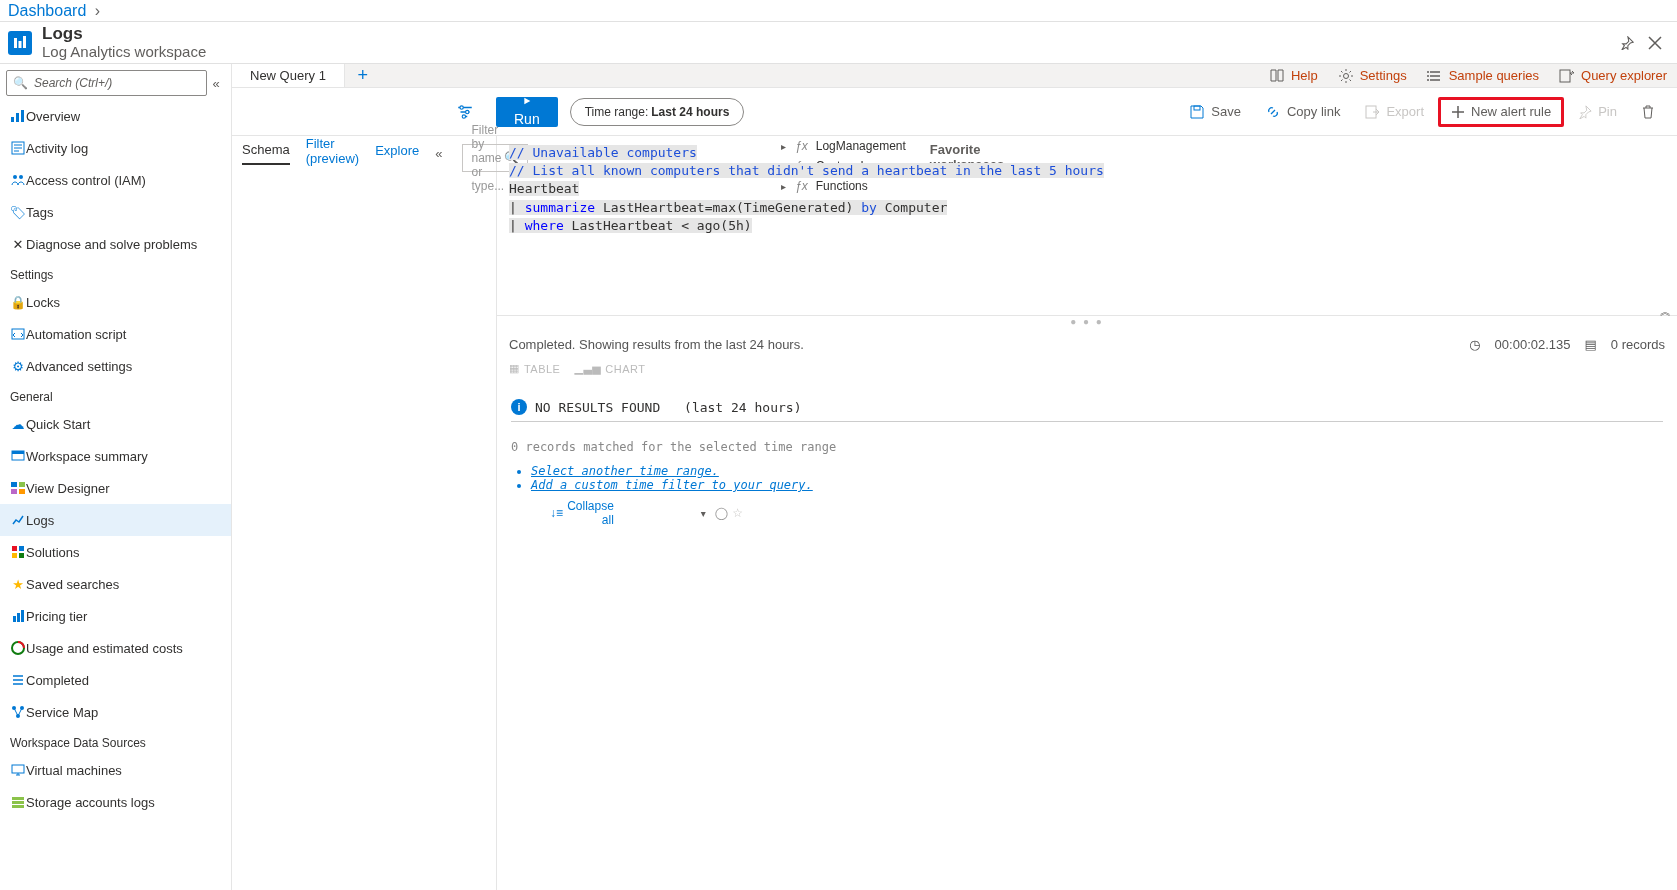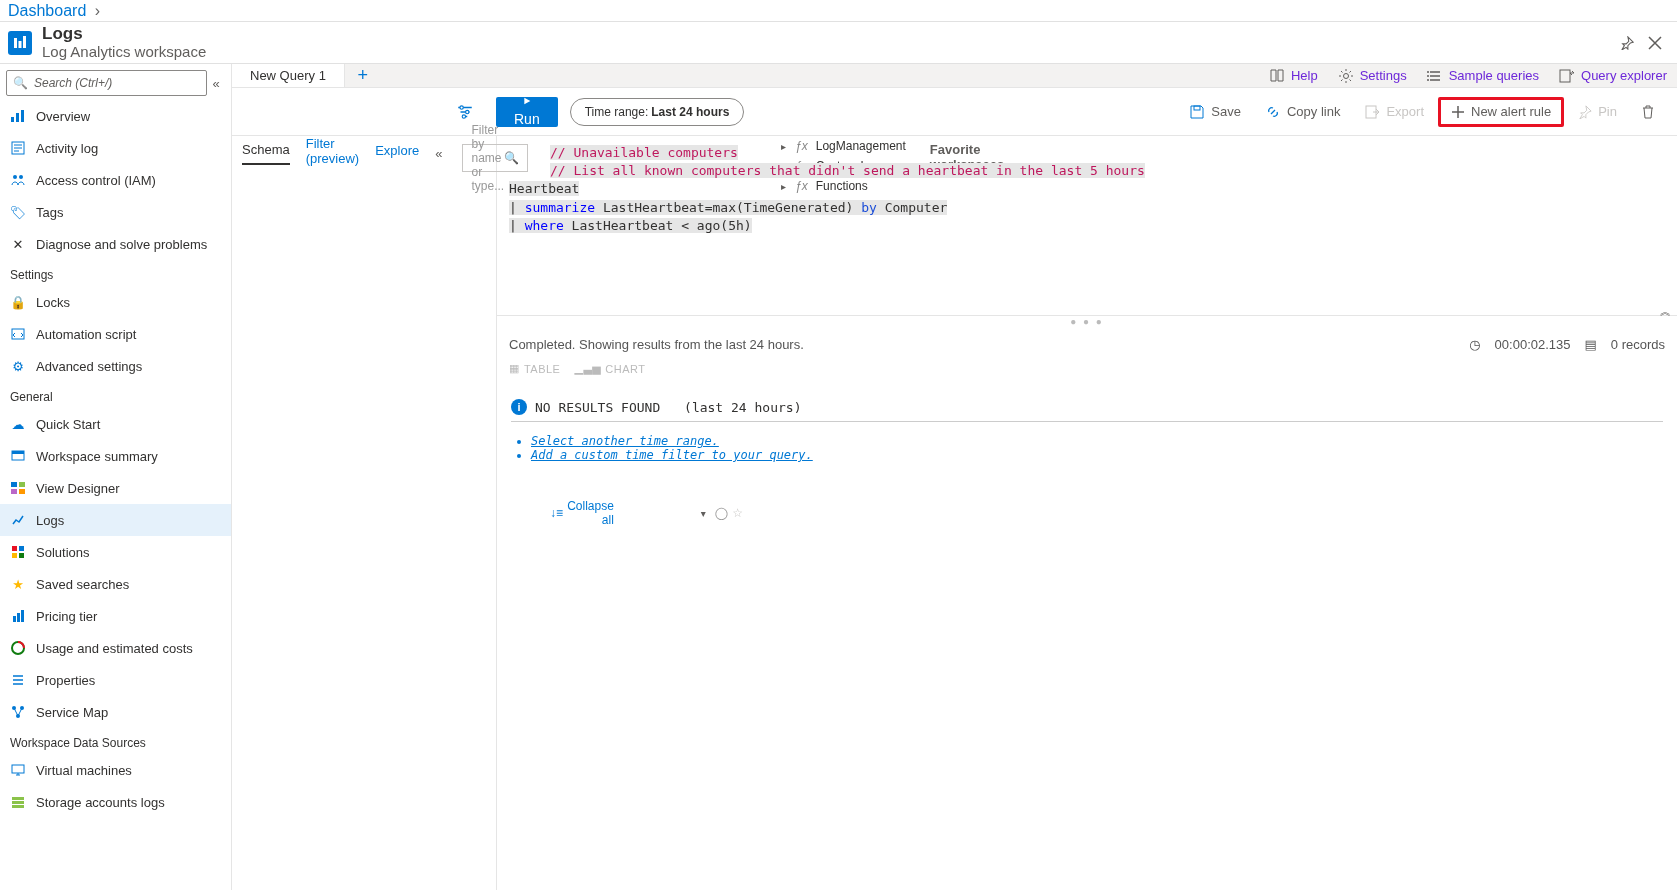--- a/index.html
+++ b/index.html
@@ -18,31 +18,31 @@
 .header-icon { width: 28px; height: 28px; display:flex; align-items:center; justify-content:center; color:#605e5c; cursor:pointer; }
 
 .layout { display: flex; height: calc(100% - 64px); }
 .sidebar { width: 232px; border-right: 1px solid #e5e5e5; display:flex; flex-direction:column; background:#fff; }
 .search-box-wrap { padding: 6px 6px 4px 6px; display:flex; align-items:center; }
 .search-box { flex:1; border:1px solid #8a8886; border-radius:2px; height:26px; display:flex; align-items:center; padding:0 6px; color:#605e5c; font-style:italic; font-size:12px; }
 .search-box .mag { margin-right:6px; font-style:normal; opacity:.7; }
 .collapse-chevrons { width:18px; text-align:center; color:#605e5c; cursor:pointer; font-size:13px; }
 
 .side-scroll { overflow-y:auto; flex:1; }
-.side-item { display:flex; align-items:center; height:32px; padding:0 10px; cursor:pointer; font-size:13px; gap:10px; }
+.side-item { display:flex; align-items:center; height:32px; padding:0 10px; cursor:pointer; font-size:13px; gap:0; }
 .side-item.selected { background:#e5f1fb; }
 .side-item .ic { width:16px; height:16px; display:flex; align-items:center; justify-content:center; font-size:13px; }
 .side-heading { font-size:12px; color:#323130; font-weight:400; padding:8px 10px 4px; }
 
 .main { flex:1; display:flex; flex-direction:column; }
 .tabs-row { height:24px; background:#f3f2f1; border-bottom:1px solid #e5e5e5; display:flex; align-items:stretch; }
 .tab { background:#fff; border-right:1px solid #e5e5e5; padding:0 18px; display:flex; align-items:center; font-size:13px; cursor:pointer; }
 .tab-plus { width:36px; display:flex; align-items:center; justify-content:center; color:#0078d4; cursor:pointer; font-size:18px; }
 .tabs-row .spacer { flex:1; }
-.top-link-btn { display:flex; align-items:center; gap:6px; padding:0 10px; color:#6d28d9; cursor:pointer; font-size:13px; }
+.top-link-btn { display:flex; align-items:center; gap:6px; padding:0 10px; color:#c2410c; cursor:pointer; font-size:13px; }
 .top-link-btn .ic { display:inline-flex; }
 
 .toolbar-row { height:48px; display:flex; align-items:center; border-bottom:1px solid #e5e5e5; padding:0 12px; gap:12px; }
 .run-btn { background:#0078d4; color:#fff; border:none; height:30px; padding:0 18px; border-radius:2px; font-size:14px; display:flex; align-items:center; gap:6px; cursor:pointer;flex-direction:column; }
 .time-range { border:1px solid #8a8886; border-radius:15px; height:28px; padding:0 14px; display:flex; align-items:center; font-size:12px; cursor:pointer; }
 .time-range b { font-weight:600; margin-left:3px; }
 .toolbar-row .right { margin-left:auto; display:flex; align-items:center; gap:4px; }
 .tool-btn { display:flex; align-items:center; gap:6px; padding:0 10px; height:30px; color:#605e5c; cursor:pointer; font-size:13px; }
 .tool-btn.disabled { color:#c8c6c4; cursor:default; }
 .tool-btn.highlight { border:3px solid #e81123; border-radius:2px; padding:0 10px; }
@@ -58,21 +58,21 @@
 .filter-input .mag { margin-left:auto; color:#999; }
 .collapse-all { color:#0078d4; font-size:12px; text-align:right; padding:4px 12px; cursor:pointer; display:flex; justify-content:flex-end; align-items:center; gap:4px; }
 .schema-section { padding:6px 12px; font-weight:600; font-size:13px; color:#605e5c; }
 .tree-row { display:flex; align-items:center; padding:3px 12px; font-size:12px; cursor:pointer; gap:4px; }
 .tree-row .caret { width:10px; color:#605e5c; font-size:10px; }
 .tree-row .star { margin-left:auto; color:#c8c6c4; }
 .tree-child { padding-left:26px; }
 
 .editor-col { flex:1; display:flex; flex-direction:column; position:relative; }
 .code-area { font-family: Consolas, monospace; font-size:13px; padding:8px 12px; line-height:1.4; white-space:pre; border-bottom:1px solid #e5e5e5; min-height:180px; }
-.code-area .cm { color:#be185d;margin-left:41px; }
+.code-area .cm { color:#1d4ed8; }
 .code-area .kw { color:#0000ff; }
 .code-area .by { color:#1d4ed8; }
 .code-area .hl { background:#e6e6e6; }
 .drag-dots { text-align:center; color:#bbb; font-size:10px; letter-spacing:2px; height:10px; }
 .resize-chev { position:absolute; right:6px; top:168px; color:#605e5c; font-size:11px; }
 
 .results-bar { display:flex; align-items:center; height:36px; padding:0 12px; font-size:13px; color:#555; }
 .results-bar .right-info { margin-left:auto; display:flex; align-items:center; gap:14px; color:#555; }
 .view-tabs { display:flex; gap:14px; padding:0 12px 8px; font-size:11px; color:#bbb; letter-spacing:0.5px; }
 .view-tabs .vt { display:flex; align-items:center; gap:4px; cursor:pointer; }
@@ -266,21 +266,21 @@
             </svg>
           </span>
           <span>Usage and estimated costs</span>
         </div>
         <div class="side-item">
           <span class="ic">
             <svg width="16" height="16" viewBox="0 0 16 16">
               <path d="M3 4h10M3 8h10M3 12h10" stroke="#0078d4" stroke-width="1.5"></path>
             </svg>
           </span>
-          <span>Properties</span>
+          <span>Completed</span>
         </div>
         <div class="side-item">
           <span class="ic">
             <svg width="16" height="16" viewBox="0 0 16 16">
               <circle cx="4" cy="4" r="2" fill="#0078d4"></circle>
               <circle cx="12" cy="4" r="2" fill="#0078d4"></circle>
               <circle cx="8" cy="12" r="2" fill="#0078d4"></circle>
               <path d="M4 4l4 8 4-8" fill="none" stroke="#0078d4"></path>
             </svg>
           </span>
@@ -488,20 +488,21 @@
             <span>CHART</span>
           </div>
         </div>
 
         <div class="no-results-box">
           <span class="info-i">i</span>
           <span style="font-weight:normal;">NO RESULTS FOUND</span>
           <span>&nbsp;</span>
           <span>(last 24 hours)</span>
         </div>
+        <div class="sub-msg">0 records matched for the selected time range</div>
         <ul class="help-list">
           <li><a href="#">Select another time range.</a></li>
           <li><a href="#">Add a custom time filter to your query.</a></li>
         </ul>
       </div>
     </div>
   </div>
 </div>
 
 </body></html>

